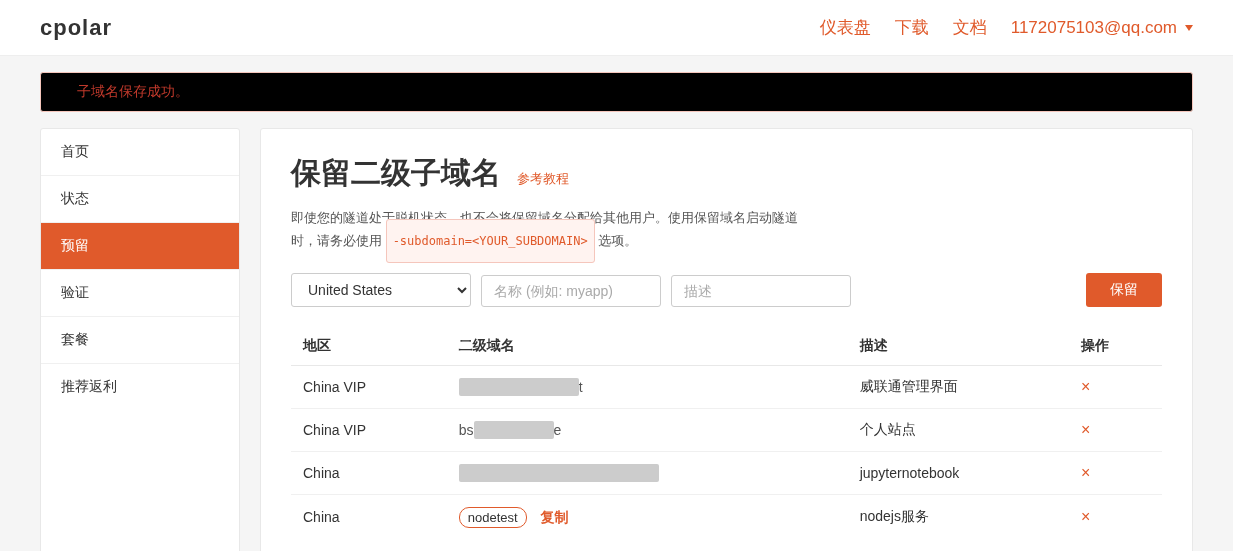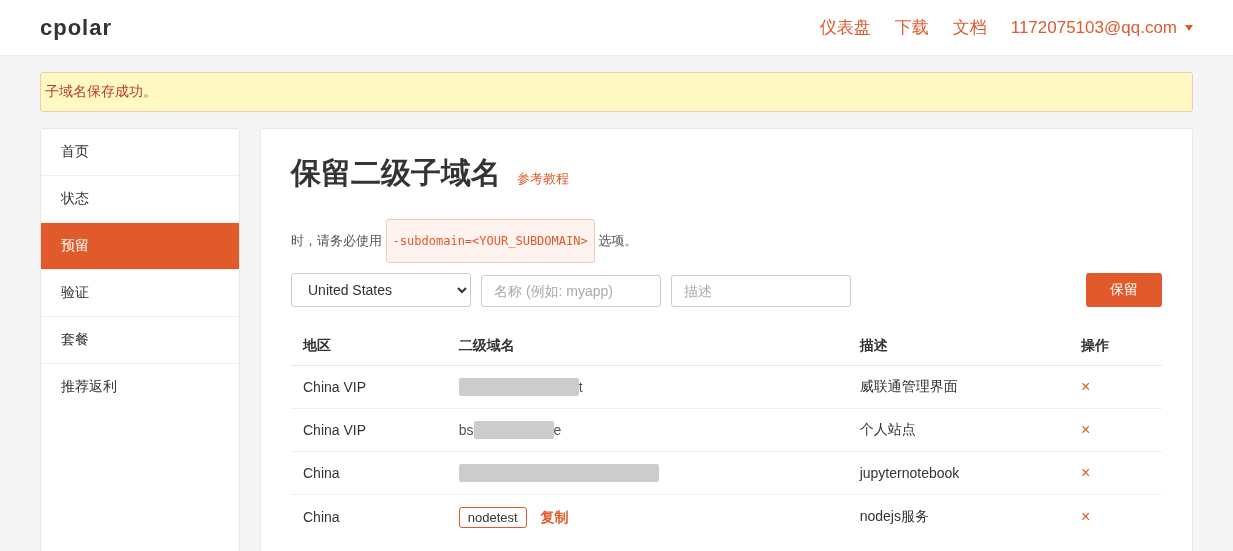--- a/index.html
+++ b/index.html
@@ -7,21 +7,21 @@
 
     
     .header { background: #fff; padding: 0 40px; height: 56px; display: flex; align-items: center; justify-content: space-between; border-bottom: 1px solid #eee; }
     .header-logo { font-size: 22px; font-weight: bold; color: #333; letter-spacing: 1px; }
     .header-nav { display: flex; gap: 24px; align-items: center; font-size: 17px; }
     .header-nav a { color: #e05a2b; text-decoration: none; }
     .header-user { color: #e05a2b; display: flex; align-items: center; gap: 4px; cursor: pointer; }
     .header-user .caret { border-left: 4px solid transparent; border-right: 4px solid transparent; border-top: 6px solid #e05a2b; display: inline-block; margin-left: 4px; }
 
     
-    .alert-success { background: #fef9c3; border: 1px solid #f5c6bc; color: #c0392b; padding: 10px 4px; margin: 16px 40px; border-radius: 3px; font-size: 14px; }
+    .alert-success { background: #000000; border: 1px solid #f5c6bc; color: #c0392b; padding: 10px 36px; margin: 16px 40px; border-radius: 3px; font-size: 14px; }
 
     
     .main-layout { display: flex; padding: 0 40px 40px 40px; gap: 20px; margin-top: 10px; }
 
     
     .sidebar { width: 200px; background: #fff; border: 1px solid #e8e8e8; border-radius: 3px; overflow: hidden; flex-shrink: 0; }
     .sidebar-item { padding: 14px 20px; cursor: pointer; color: #333; border-bottom: 1px solid #f0f0f0; font-size: 14px; }
     .sidebar-item:last-child { border-bottom: none; }
     .sidebar-item.active { background: #e05a2b; color: #fff; }
 
@@ -43,21 +43,21 @@
     .form-row input { padding: 7px 12px; border: 1px solid #ccc; border-radius: 3px; font-size: 14px; color: #333; flex: 1; max-width: 180px; }
     .form-row input::placeholder { color: #aaa; }
     .btn-save { background: #e05a2b; color: #fff; border: none; padding: 8px 24px; border-radius: 3px; font-size: 14px; cursor: pointer; margin-left: auto; }
 
     
     .table { width: 100%; border-collapse: collapse; }
     .table th { text-align: left; padding: 10px 12px; color: #333; font-weight: bold; font-size: 14px; border-bottom: 1px solid #e8e8e8; }
     .table td { padding: 12px 12px; color: #333; font-size: 14px; border-bottom: 1px solid #f0f0f0; vertical-align: middle; }
     .table tr:last-child td { border-bottom: none; }
     .subdomain-blur { color: #bbb; background: #e8e8e8; border-radius: 2px; padding: 1px 4px; }
-    .subdomain-boxed { display: inline-block; border: 1.5px solid #e05a2b; border-radius: 3px; padding: 2px 8px; color: #333; font-size: 13px; }
+    .subdomain-boxed { display: inline-block; border: 1.5px solid #e05a2b; border-radius: 10px; padding: 2px 8px; color: #333; font-size: 13px; }
 
     
     .copy-btn { color: #e05a2b; font-size: 14px; font-weight: bold; margin-left: 10px; cursor: pointer; }
 
     
     .delete-icon { color: #e05a2b; font-size: 16px; cursor: pointer; }
   </style>
 </head>
 <body>
 
@@ -90,20 +90,21 @@
   </div>
 
   <div class="content">
 
     <div class="page-title-row">
       <h1 class="page-title">保留二级子域名</h1>
       <a href="#" class="page-link">参考教程</a>
     </div>
 
     <div class="description">
+      <span>即使您的隧道处于脱机状态，也不会将保留域名分配给其他用户。使用保留域名启动隧道</span>
       <br>
       <span>时，请务必使用</span>
       <span class="code-tag">-subdomain=&lt;YOUR_SUBDOMAIN&gt;</span>
       <span>选项。</span>
     </div>
 
     <div class="form-row">
       <select>
         <option>United States</option>
         <option>China</option>

